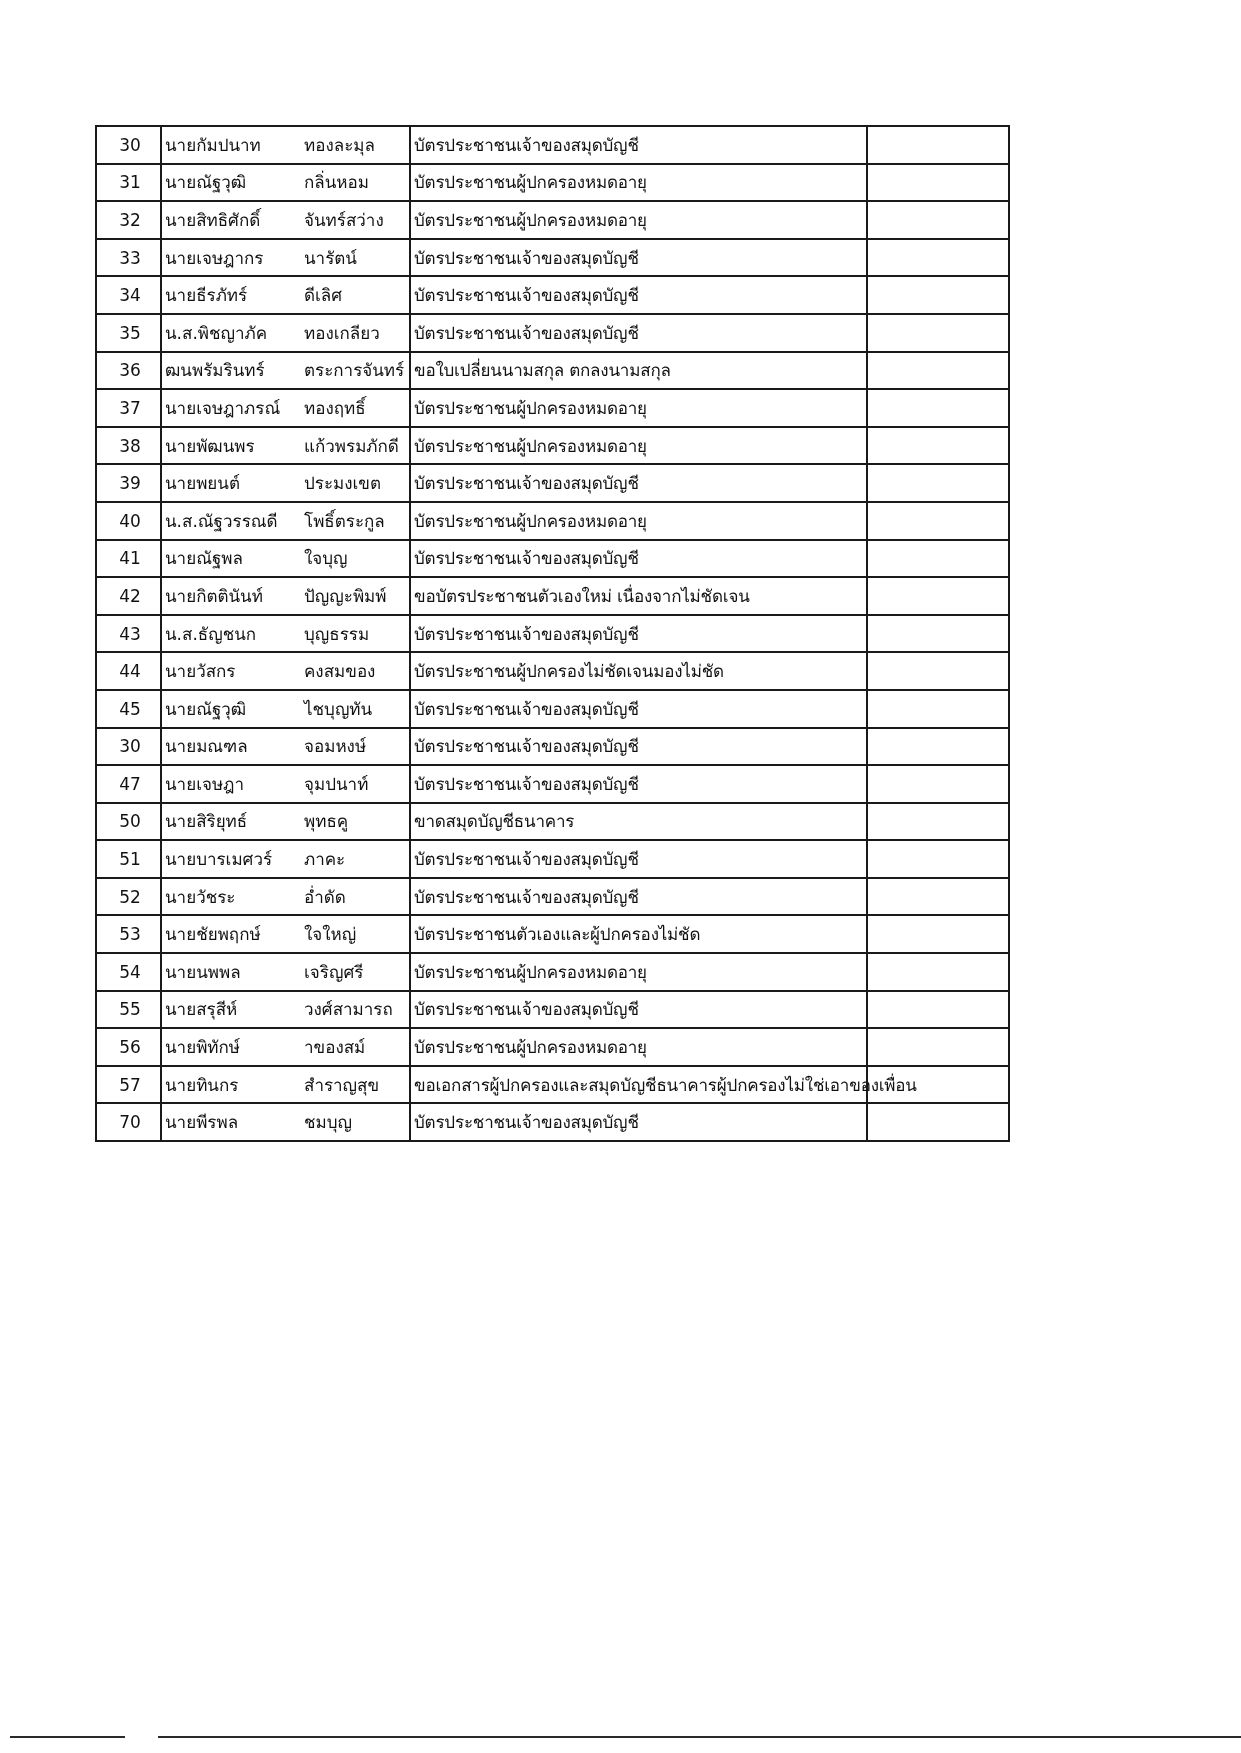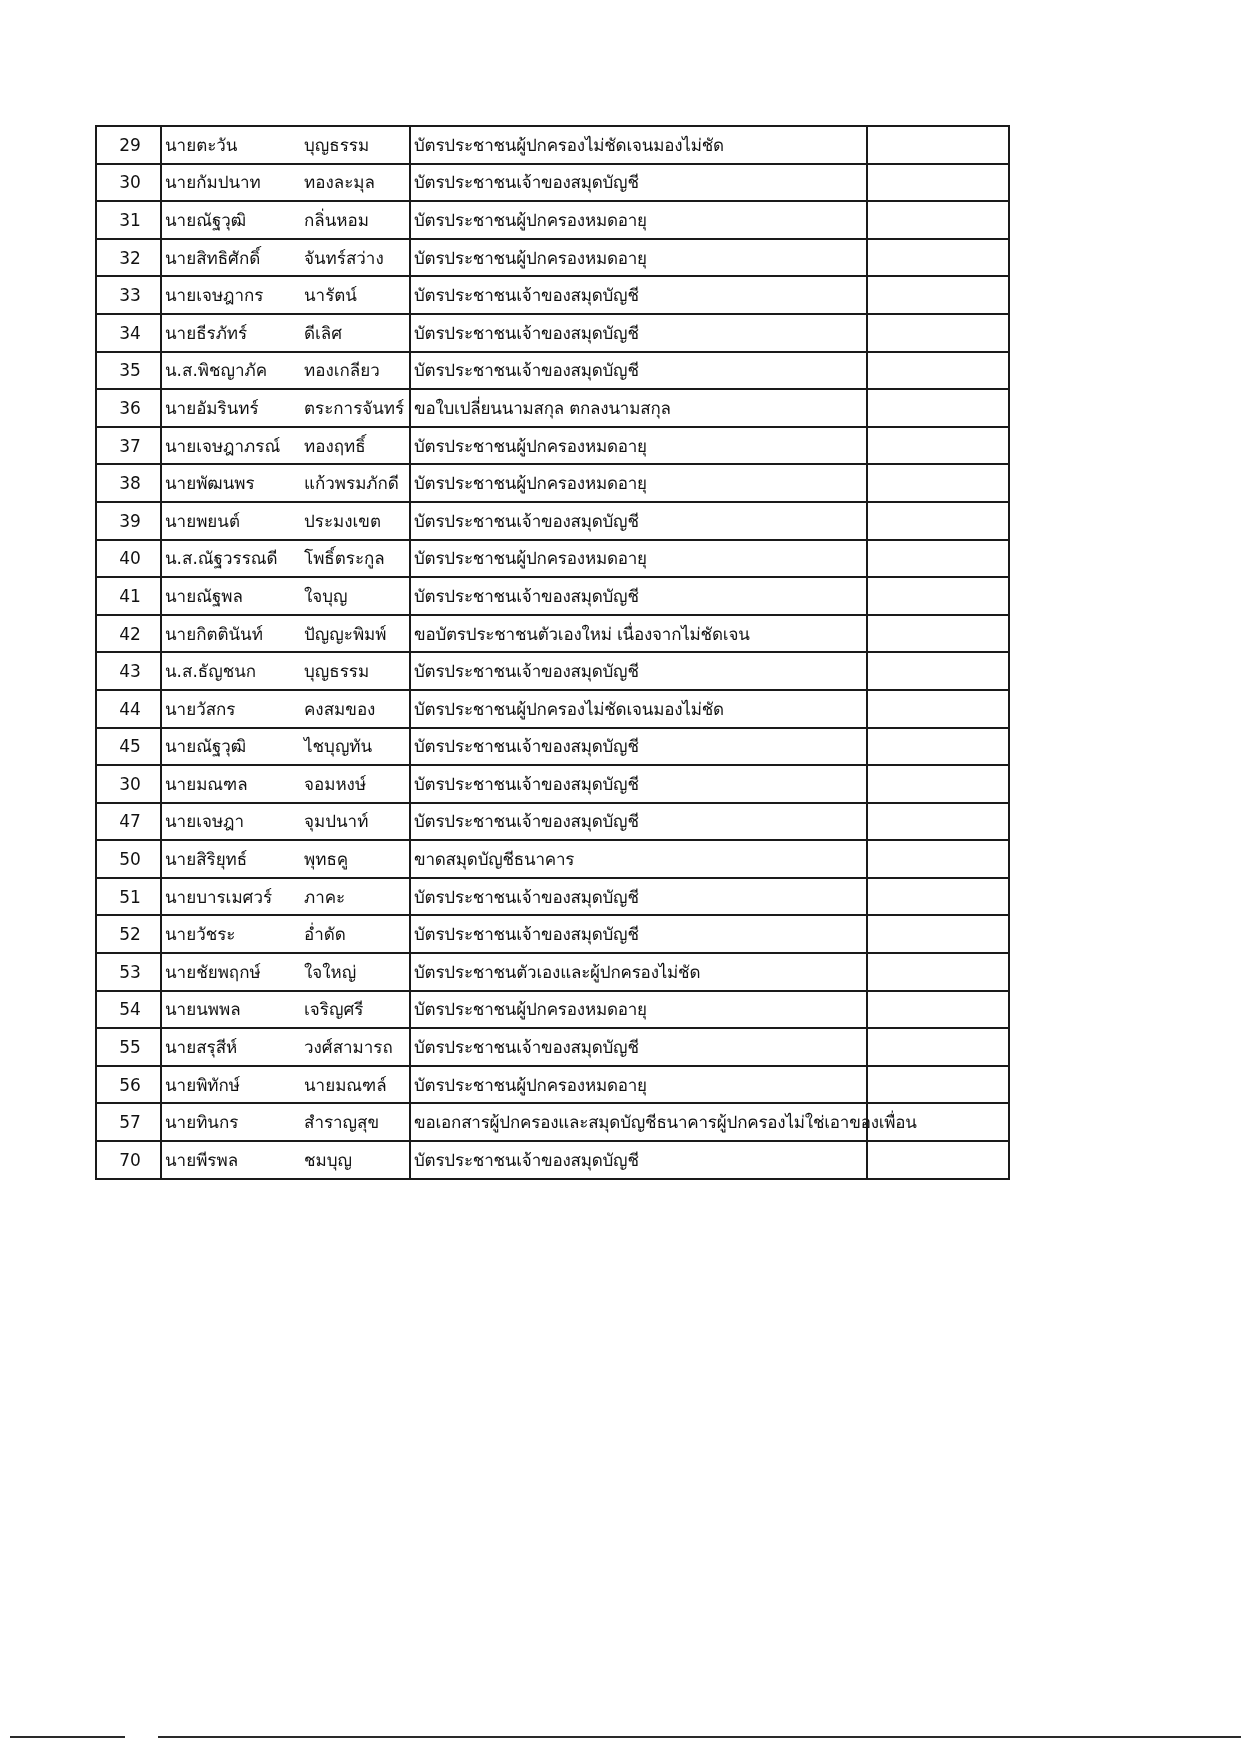--- a/index.html
+++ b/index.html
@@ -58,27 +58,20 @@
       background: #2a2a2a;
     }
   </style>
 </head>
 <body>
 
 <div class="page">
   <table class="roster">
     <tbody id="roster-body">
         <tr>
-    <td class="col-no">29</td>
-    <td class="col-first">นายตะวัน</td>
-    <td class="col-last">บุญธรรม</td>
-    <td class="col-reason">บัตรประชาชนผู้ปกครองไม่ชัดเจนมองไม่ชัด</td>
-    <td class="col-note"></td>
-  </tr>
-        <tr>
     <td class="col-no">30</td>
     <td class="col-first">นายกัมปนาท</td>
     <td class="col-last">ทองละมุล</td>
     <td class="col-reason">บัตรประชาชนเจ้าของสมุดบัญชี</td>
     <td class="col-note"></td>
   </tr>
         <tr>
     <td class="col-no">31</td>
     <td class="col-first">นายณัฐวุฒิ</td>
     <td class="col-last">กลิ่นหอม</td>
@@ -108,21 +101,21 @@
   </tr>
         <tr>
     <td class="col-no">35</td>
     <td class="col-first">น.ส.พิชญาภัค</td>
     <td class="col-last">ทองเกลียว</td>
     <td class="col-reason">บัตรประชาชนเจ้าของสมุดบัญชี</td>
     <td class="col-note"></td>
   </tr>
         <tr>
     <td class="col-no">36</td>
-    <td class="col-first">นายอัมรินทร์</td>
+    <td class="col-first">ฒนพรัมรินทร์</td>
     <td class="col-last">ตระการจันทร์</td>
     <td class="col-reason">ขอใบเปลี่ยนนามสกุล ตกลงนามสกุล</td>
     <td class="col-note"></td>
   </tr>
         <tr>
     <td class="col-no">37</td>
     <td class="col-first">นายเจษฎาภรณ์</td>
     <td class="col-last">ทองฤทธิ์</td>
     <td class="col-reason">บัตรประชาชนผู้ปกครองหมดอายุ</td>
     <td class="col-note"></td>
@@ -235,21 +228,21 @@
         <tr>
     <td class="col-no">55</td>
     <td class="col-first">นายสรุสีห์</td>
     <td class="col-last">วงศ์สามารถ</td>
     <td class="col-reason">บัตรประชาชนเจ้าของสมุดบัญชี</td>
     <td class="col-note"></td>
   </tr>
         <tr>
     <td class="col-no">56</td>
     <td class="col-first">นายพิทักษ์</td>
-    <td class="col-last">นายมณฑล์</td>
+    <td class="col-last">าของสม์</td>
     <td class="col-reason">บัตรประชาชนผู้ปกครองหมดอายุ</td>
     <td class="col-note"></td>
   </tr>
         <tr>
     <td class="col-no">57</td>
     <td class="col-first">นายทินกร</td>
     <td class="col-last">สำราญสุข</td>
     <td class="col-reason">ขอเอกสารผู้ปกครองและสมุดบัญชีธนาคารผู้ปกครองไม่ใช่เอาของเพื่อน</td>
     <td class="col-note"></td>
   </tr>

